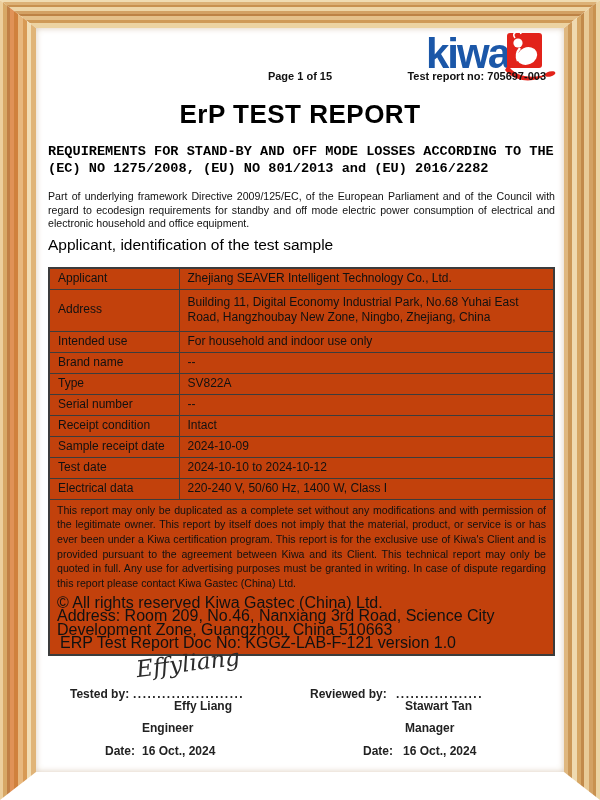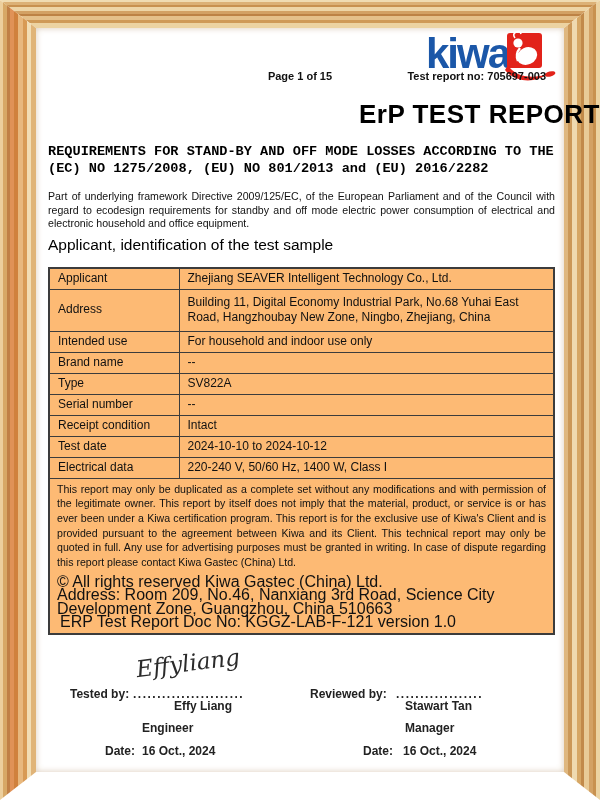--- a/index.html
+++ b/index.html
@@ -57,21 +57,21 @@
   .logo { position:absolute; left:428px; top:24px; width:132px; height:60px; }
   .page-info {
     position:absolute; left:0; right:0; top:70px; text-align:center;
     font-size:11px; font-weight:bold; color:#111;
   }
   .report-no {
     position:absolute; right:54px; top:70px;
     font-size:11px; font-weight:bold; color:#111;
   }
   .title {
-    position:absolute; left:0; right:0; top:99px; text-align:right;
+    position:absolute; left:0; right:0; top:99px; text-align:center;
     font-size:26px; font-weight:bold; letter-spacing:.5px; color:#000;
   }
   .req-heading {
     position:absolute; left:48px; top:143px; width:507px;
     font-size:13.6px; font-weight:bold; line-height:17px; color:#000;font-family:Liberation Mono, monospace;
   }
   .intro {
     position:absolute; left:48px; top:190px; width:507px;
     font-size:10.6px; line-height:13.6px; text-align:justify; color:#111;
   }
@@ -81,21 +81,21 @@
   }
 
   
   .sample-table {
     position:absolute; left:48px; top:267px; width:507px;
     border-collapse:collapse; table-layout:fixed;
     border:2px solid #3c3c3c;
   }
   .sample-table td {
     border:1px solid #3c3c3c; font-size:12px; line-height:15.5px;
-    padding:2px 8px; vertical-align:middle; color:#111; background:#fdba74;
+    padding:2px 8px; vertical-align:middle; color:#111; background:#c2410c;
   }
   .sample-table td.lbl { width:130px; }
   .sample-table tr.r { height:21px; }
   .sample-table tr.r-tall { height:42px; }
   .legal-cell { padding:3px 7px 4px 7px !important; }
   .disclaimer {
     font-size:10.6px; line-height:14.7px; text-align:justify; color:#111;
   }
   .copyright { margin-top:5px; font-size:16px; line-height:13.5px; color:#111; }
   .copyright .c3 { padding-left:3px; }
@@ -166,20 +166,24 @@
         <td class="lbl">Type</td>
         <td>SV822A</td>
       </tr>
       <tr class="r">
         <td class="lbl">Serial number</td>
         <td>--</td>
       </tr>
       <tr class="r">
         <td class="lbl">Receipt condition</td>
         <td>Intact</td>
+      </tr>
+      <tr class="r">
+        <td class="lbl">Sample receipt date</td>
+        <td>2024-10-09</td>
       </tr>
       <tr class="r">
         <td class="lbl">Test date</td>
         <td>2024-10-10 to 2024-10-12</td>
       </tr>
       <tr class="r">
         <td class="lbl">Electrical data</td>
         <td>220-240 V, 50/60 Hz, 1400 W, Class I</td>
       </tr>
       <tr>

